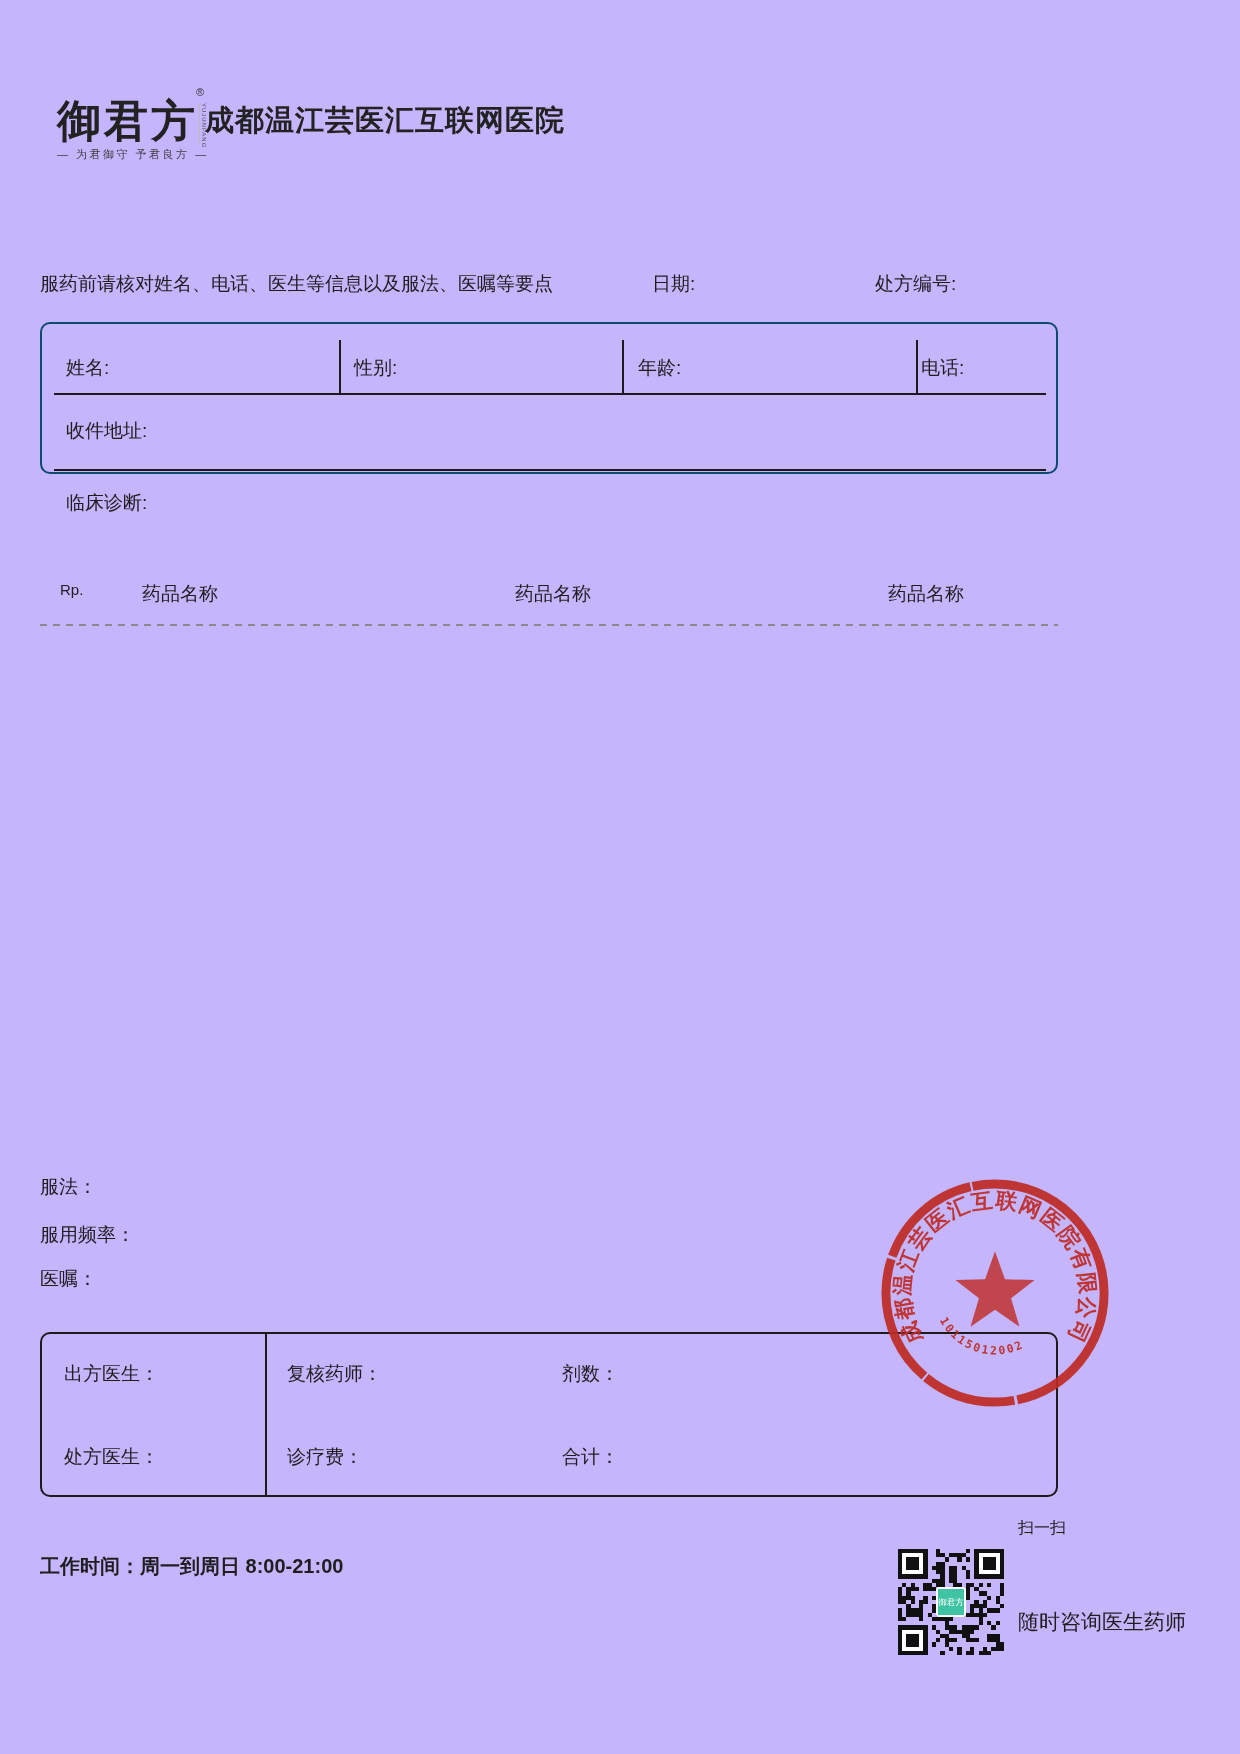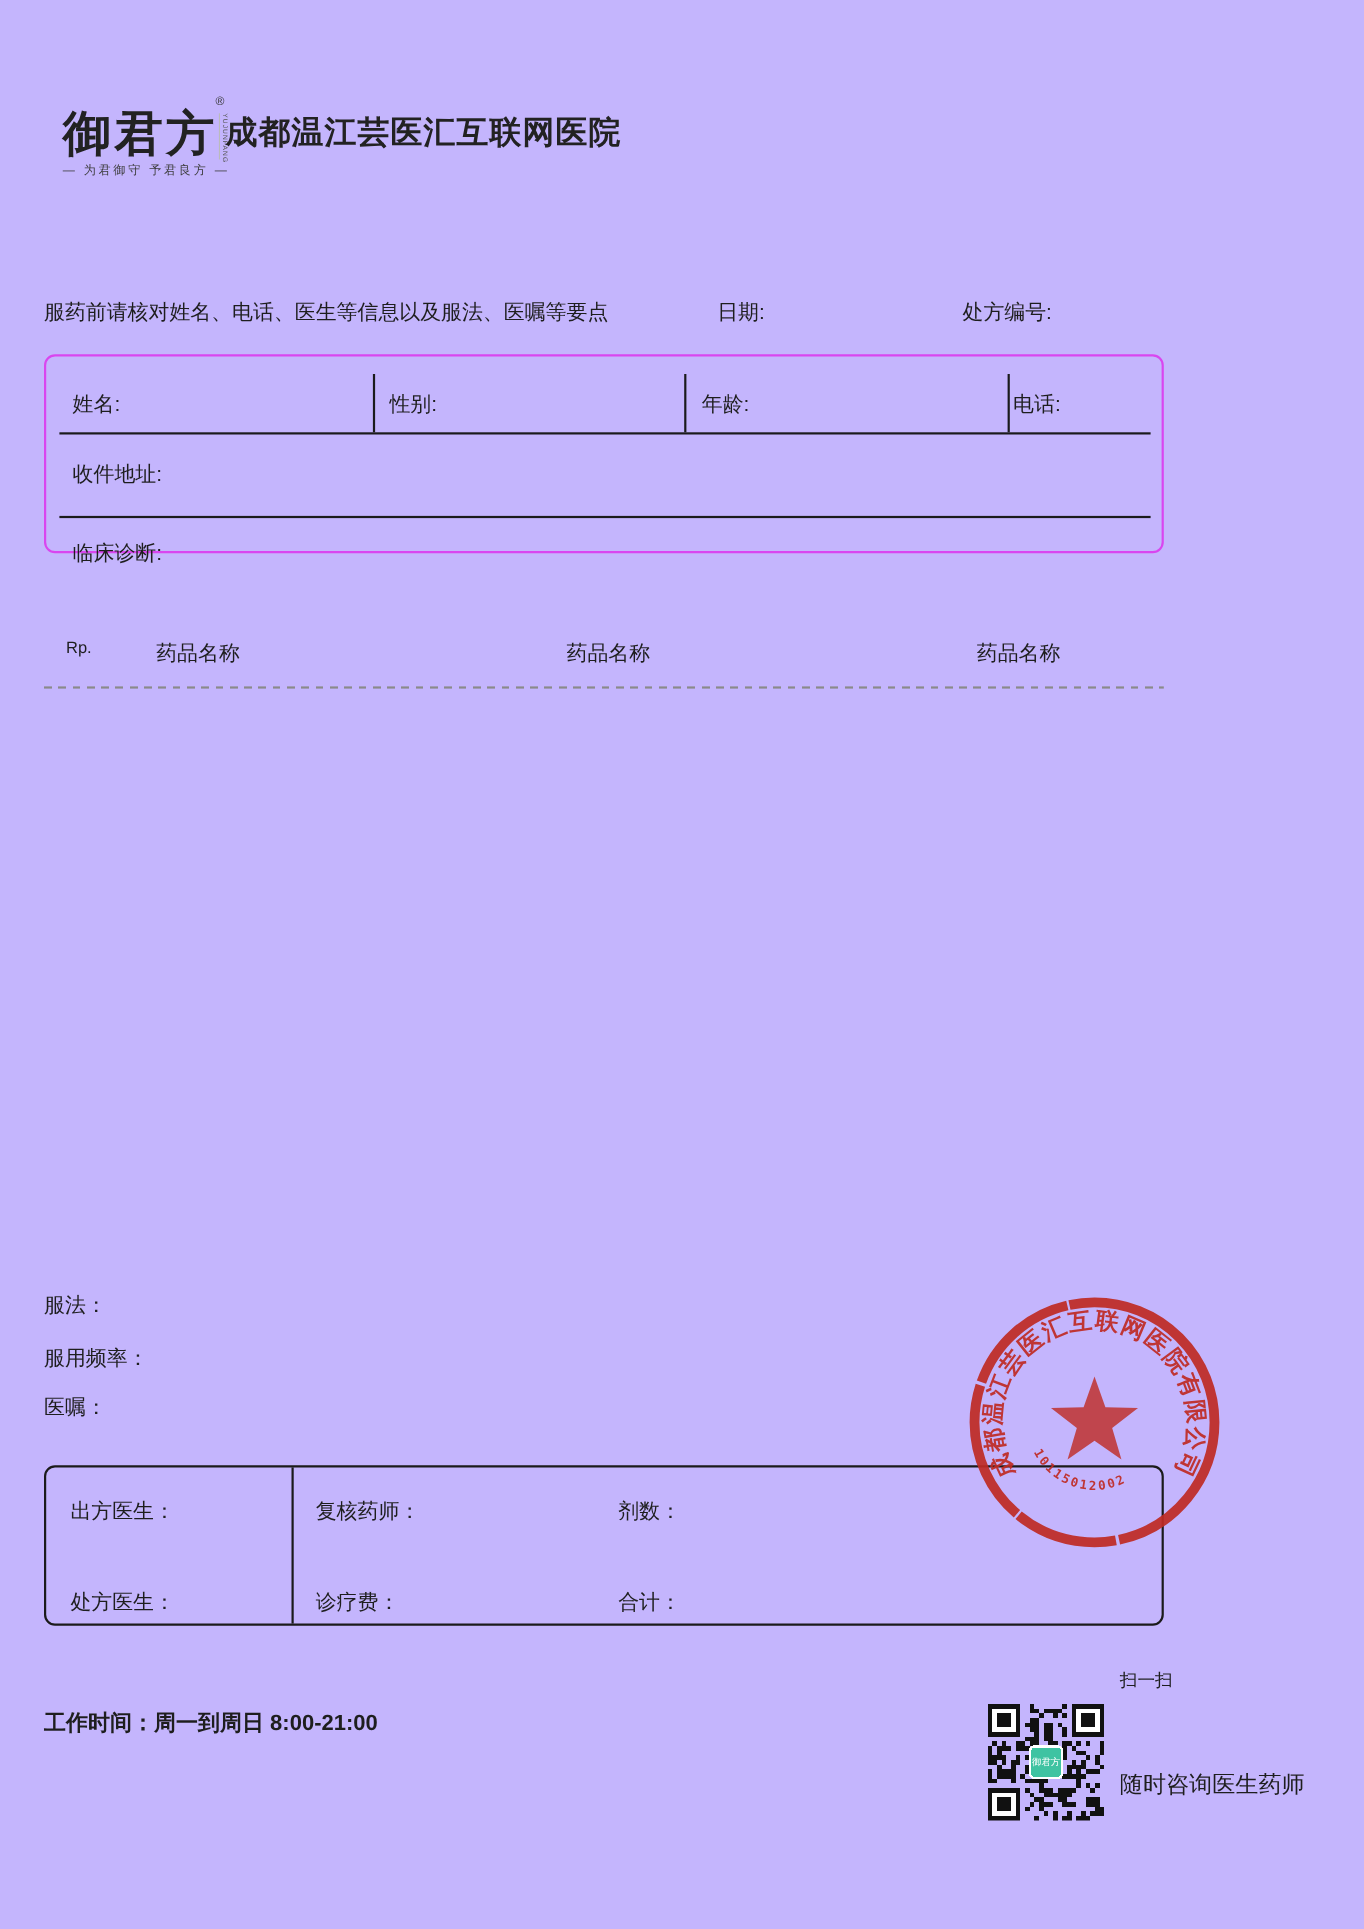--- a/index.html
+++ b/index.html
@@ -19,22 +19,22 @@
     letter-spacing:1px; border-left:1px solid #bbb; padding-left:1px; height:42px; }
   .logo-tagline { left:57px; top:147px; font-size:11px; letter-spacing:2.5px; color:#3c3c3c; }
   .hospital-title { left:205px; top:101px; font-size:29px; font-weight:bold; color:#222; letter-spacing:1px; }
 
   
   .notice { left:40px; top:271px; font-size:19px; }
   .date-label { left:652px; top:271px; font-size:19px; }
   .rx-label { left:875px; top:271px; font-size:19px; }
 
   
-  .patient-box { left:40px; top:322px; width:1018px; height:181px;
-    border:2px solid #d946ef; border-radius:10px; }
+  .patient-box { left:40px; top:322px; width:1018px; height:152px;
+    border:2px solid #0c4a6e; border-radius:10px; }
   .pb-label { position:absolute; font-size:19px; }
   .pb-name   { left:24px;  top:31px; }
   .pb-gender { left:312px; top:31px;text-align:center; }
   .pb-age    { left:596px; top:31px; }
   .pb-phone  { left:879px; top:31px; }
   .pb-div { position:absolute; top:16px; height:53px; width:2px; background:#1b1b1b; }
   .pb-div1 { left:297px; } .pb-div2 { left:580px; } .pb-div3 { left:874px; }
   .pb-rule { position:absolute; left:12px; right:10px; height:2px; background:#1b1b1b; }
   .pb-rule1 { top:69px; } .pb-rule2 { top:145px; }
   .pb-address   { left:24px; top:94px; }
@@ -47,21 +47,21 @@
   .rp-col3 { left:888px; top:581px; font-size:19px; }
   .dashed-rule { left:40px; top:624px; width:1018px; height:2px;
     background:repeating-linear-gradient(90deg,#8a8a8a 0 7px,transparent 7px 13px); }
 
   
   .usage-label { left:40px; top:1174px; font-size:19px; }
   .freq-label  { left:40px; top:1222px; font-size:19px; }
   .advice-label{ left:40px; top:1266px; font-size:19px; }
 
   
-  .sign-box { left:40px; top:1332px; width:1018px; height:146px;
+  .sign-box { left:40px; top:1332px; width:1018px; height:165px;
     border:2px solid #1b1b1b; border-radius:10px; }
   .sb-div { position:absolute; left:223px; top:0; bottom:0; width:2px; background:#1b1b1b; }
   .sb-label { position:absolute; font-size:19px; }
   .sb-issuing    { left:22px;  top:27px; }
   .sb-prescribe  { left:22px;  top:110px; }
   .sb-pharmacist { left:245px; top:27px; }
   .sb-doses      { left:520px; top:27px; }
   .sb-fee        { left:245px; top:110px; }
   .sb-total      { left:520px; top:110px; }
 

